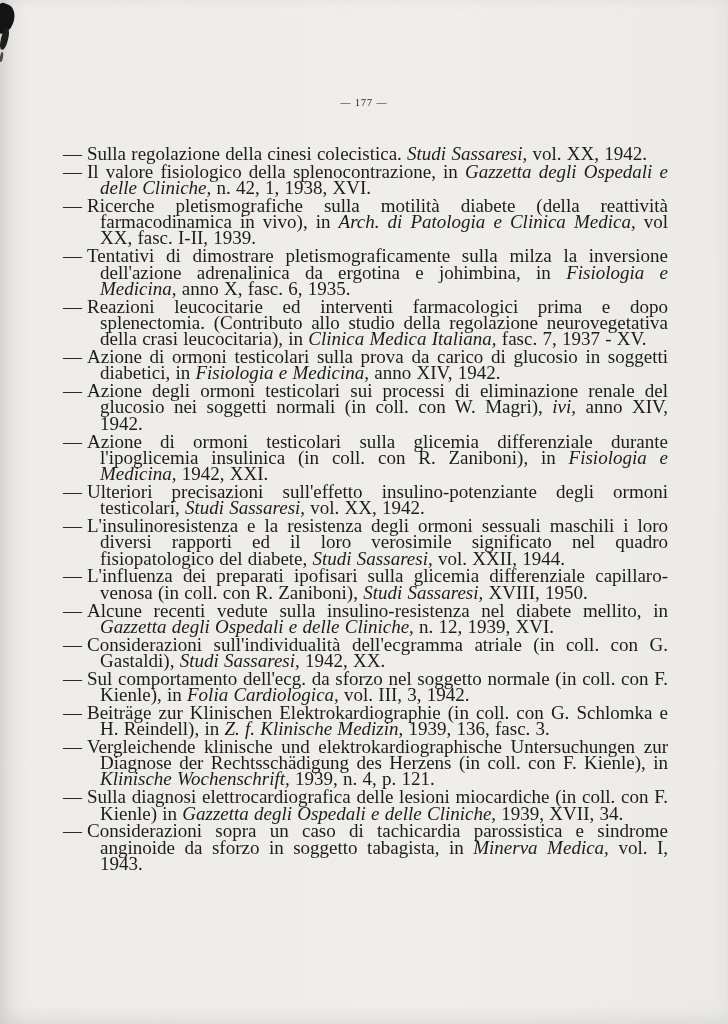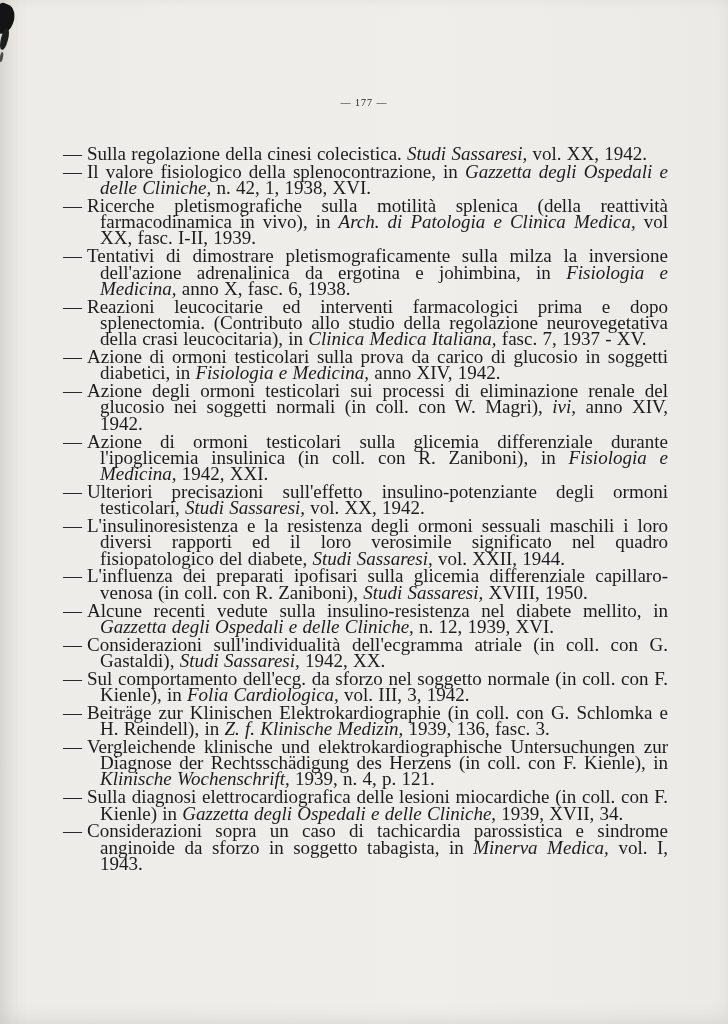--- a/index.html
+++ b/index.html
@@ -78,22 +78,22 @@
 <div class="page">
   <div class="artifact a1"></div>
   <div class="artifact a2"></div>
   <div class="artifact a3"></div>
 
   <div class="page-number">— 177 —</div>
 
   <div class="content">
       <p class="entry"><span class="dash">—</span><span>Sulla regolazione della cinesi colecistica. </span><span class="it">Studi Sassaresi,</span><span> vol. XX, 1942.</span></p>
       <p class="entry"><span class="dash">—</span><span>Il valore fisiologico della splenocontrazione, in </span><span class="it">Gazzetta degli Ospedali e delle Cliniche,</span><span> n. 42, 1, 1938, XVI.</span></p>
-      <p class="entry"><span class="dash">—</span><span>Ricerche pletismografiche sulla motilità splenica (della reattività farmacodinamica in vivo), in </span><span class="it">Arch. di Patologia e Clinica Medica,</span><span> vol XX, fasc. I-II, 1939.</span></p>
-      <p class="entry"><span class="dash">—</span><span>Tentativi di dimostrare pletismograficamente sulla milza la inversione dell'azione adrenalinica da ergotina e johimbina, in </span><span class="it">Fisiologia e Medicina,</span><span> anno X, fasc. 6, 1938.</span></p>
+      <p class="entry"><span class="dash">—</span><span>Ricerche pletismografiche sulla motilità diabete (della reattività farmacodinamica in vivo), in </span><span class="it">Arch. di Patologia e Clinica Medica,</span><span> vol XX, fasc. I-II, 1939.</span></p>
+      <p class="entry"><span class="dash">—</span><span>Tentativi di dimostrare pletismograficamente sulla milza la inversione dell'azione adrenalinica da ergotina e johimbina, in </span><span class="it">Fisiologia e Medicina,</span><span> anno X, fasc. 6, 1935.</span></p>
       <p class="entry"><span class="dash">—</span><span>Reazioni leucocitarie ed interventi farmacologici prima e dopo splenectomia. (Contributo allo studio della regolazione neurovegetativa della crasi leucocitaria), in </span><span class="it">Clinica Medica Italiana,</span><span> fasc. 7, 1937 - XV.</span></p>
       <p class="entry"><span class="dash">—</span><span>Azione di ormoni testicolari sulla prova da carico di glucosio in soggetti diabetici, in </span><span class="it">Fisiologia e Medicina,</span><span> anno XIV, 1942.</span></p>
       <p class="entry"><span class="dash">—</span><span>Azione degli ormoni testicolari sui processi di eliminazione renale del glucosio nei soggetti normali (in coll. con W. Magri), </span><span class="it">ivi,</span><span> anno XIV, 1942.</span></p>
       <p class="entry"><span class="dash">—</span><span>Azione di ormoni testicolari sulla glicemia differenziale durante l'ipoglicemia insulinica (in coll. con R. Zaniboni), in </span><span class="it">Fisiologia e Medicina,</span><span> 1942, XXI.</span></p>
       <p class="entry"><span class="dash">—</span><span>Ulteriori precisazioni sull'effetto insulino-potenziante degli ormoni testicolari, </span><span class="it">Studi Sassaresi,</span><span> vol. XX, 1942.</span></p>
       <p class="entry"><span class="dash">—</span><span>L'insulinoresistenza e la resistenza degli ormoni sessuali maschili i loro diversi rapporti ed il loro verosimile significato nel quadro fisiopatologico del diabete, </span><span class="it">Studi Sassaresi,</span><span> vol. XXII, 1944.</span></p>
       <p class="entry"><span class="dash">—</span><span>L'influenza dei preparati ipofisari sulla glicemia differenziale capillaro-venosa (in coll. con R. Zaniboni), </span><span class="it">Studi Sassaresi,</span><span> XVIII, 1950.</span></p>
       <p class="entry"><span class="dash">—</span><span>Alcune recenti vedute sulla insulino-resistenza nel diabete mellito, in </span><span class="it">Gazzetta degli Ospedali e delle Cliniche,</span><span> n. 12, 1939, XVI.</span></p>
       <p class="entry"><span class="dash">—</span><span>Considerazioni sull'individualità dell'ecgramma atriale (in coll. con G. Gastaldi), </span><span class="it">Studi Sassaresi,</span><span> 1942, XX.</span></p>
       <p class="entry"><span class="dash">—</span><span>Sul comportamento dell'ecg. da sforzo nel soggetto normale (in coll. con F. Kienle), in </span><span class="it">Folia Cardiologica,</span><span> vol. III, 3, 1942.</span></p>

